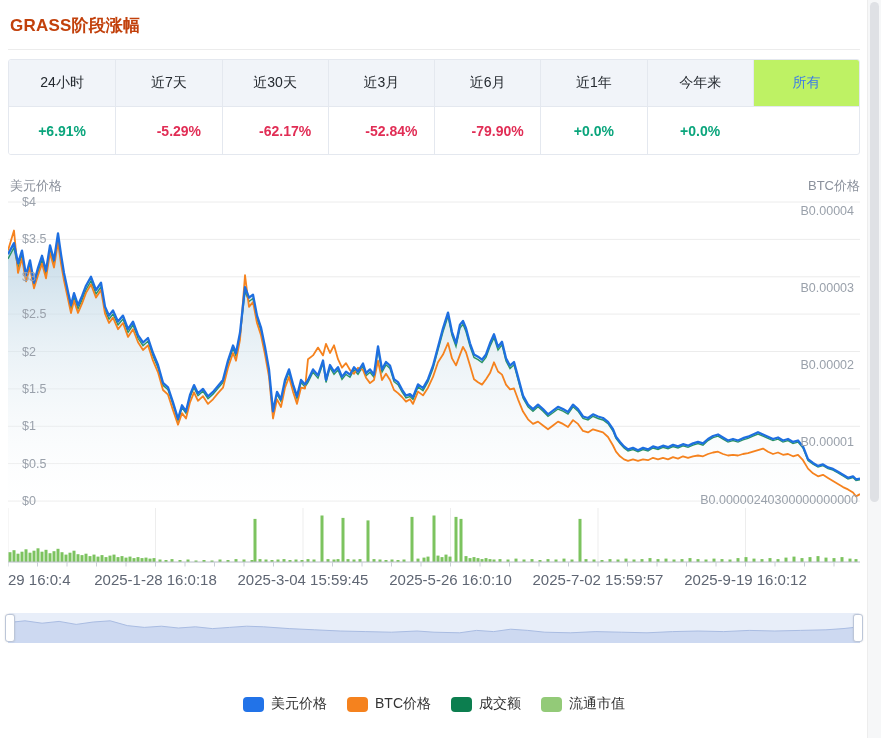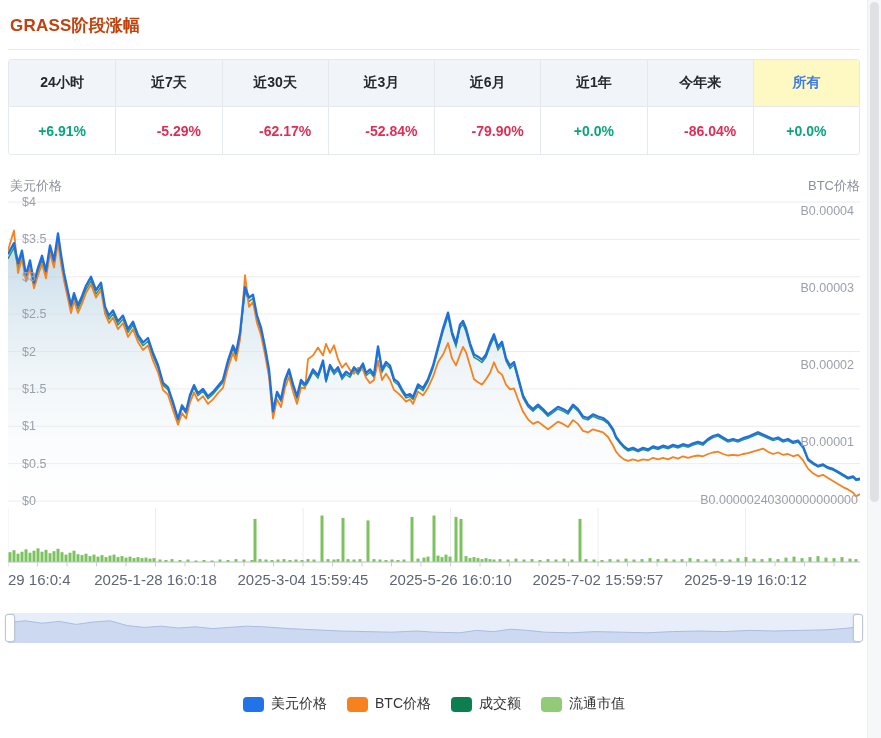--- a/index.html
+++ b/index.html
@@ -12,22 +12,22 @@
   body{width:881px;height:738px;overflow:hidden;background:#fff;
        font-family:"Liberation Sans","DejaVu Sans",sans-serif;position:relative;}
   .content{margin-left:8px;width:852px;}
   .page-header{padding:14px 0 12px 2px;border-bottom:1px solid #ececec;}
   .page-header h1{margin:0;font-size:17px;font-weight:bold;color:#c2410c;letter-spacing:.2px;}
   
   .pt{margin-top:9px;display:grid;grid-template-columns:repeat(8,1fr);grid-auto-rows:47px;
       border:1px solid var(--bd);border-radius:3px;overflow:hidden;background:#fff;}
   .pt>div{display:flex;align-items:center;justify-content:center;font-size:14px;}
   .pt>div:not(:nth-child(8n+1)){border-left:1px solid var(--bd);}
-  .pt-h{background:var(--hdr-bg);border-bottom:1px solid var(--bd);font-weight:bold;color:#24292f;cursor:pointer;}
-  .pt-h.active{background:#fef9c3;color:var(--active);}
+  .pt-h{background:var(--hdr-bg);border-bottom:1px solid var(--bd);font-weight:normal;color:#24292f;cursor:pointer;}
+  .pt-h.active{background:#bef264;color:var(--active);}
   .pt-v{background:#fff;font-weight:bold;}
   .pt-v.up{color:var(--up);} .pt-v.down{color:var(--down);padding-left:20px;}
   
   .axis-titles{display:flex;justify-content:space-between;margin-top:22px;height:17px;
                font-size:13px;color:var(--axis-title);}
   .axis-titles span:first-child{padding-left:2px;}
   svg{display:block;}
   .xlabels{position:relative;height:16px;margin-top:1px;font-size:15px;color:var(--date);}
   .xlabels span{position:absolute;top:0;white-space:nowrap;}
   .navigator{margin-top:26px;height:30px;background:var(--nav-bg);border-radius:2px;position:relative;}
@@ -57,21 +57,20 @@
       <div class="pt-h">近6月</div>
       <div class="pt-h">近1年</div>
       <div class="pt-h">今年来</div>
       <div class="pt-h active">所有</div>
       <div class="pt-v up">+6.91%</div>
       <div class="pt-v down">-5.29%</div>
       <div class="pt-v down">-62.17%</div>
       <div class="pt-v down">-52.84%</div>
       <div class="pt-v down">-79.90%</div>
       <div class="pt-v up">+0.0%</div>
-      <div class="pt-v down">-86.04%</div>
       <div class="pt-v up">+0.0%</div>
     </div>
 
   <div class="axis-titles">
     <span>美元价格</span>
     <span>BTC价格</span>
   </div>
 
   <svg id="mainPlot" width="852" height="314" viewBox="0 0 852 314">
       <defs>

